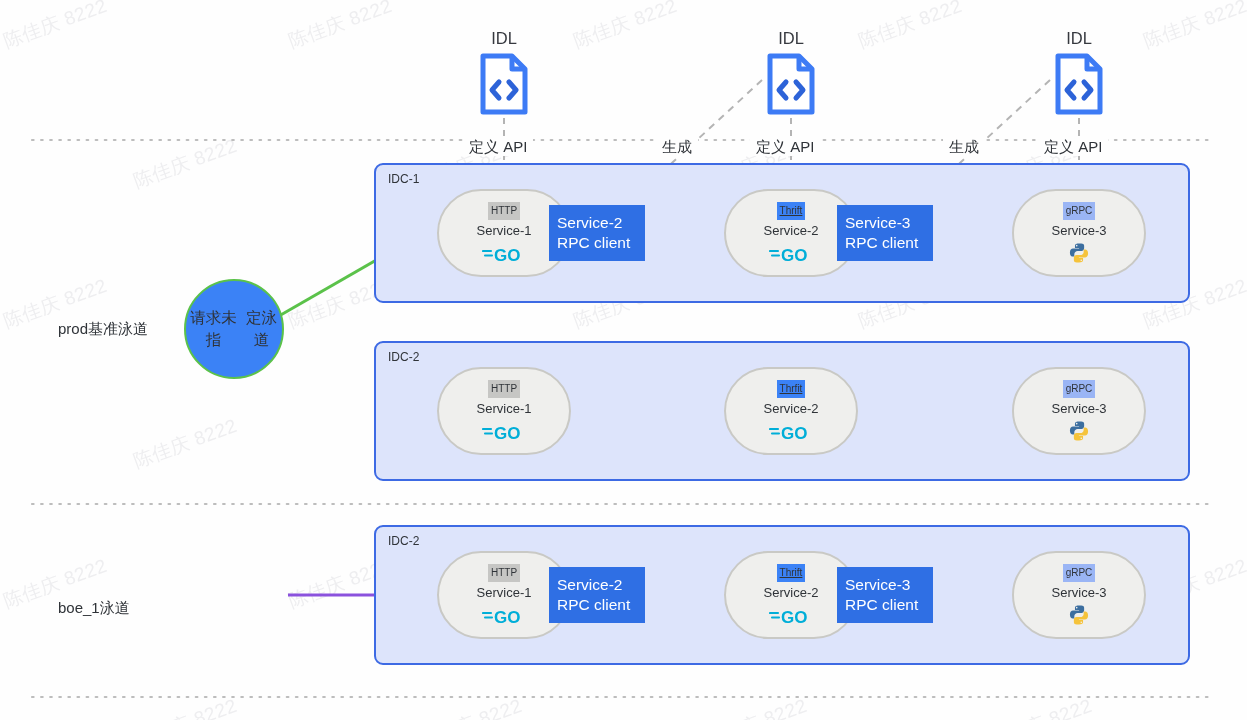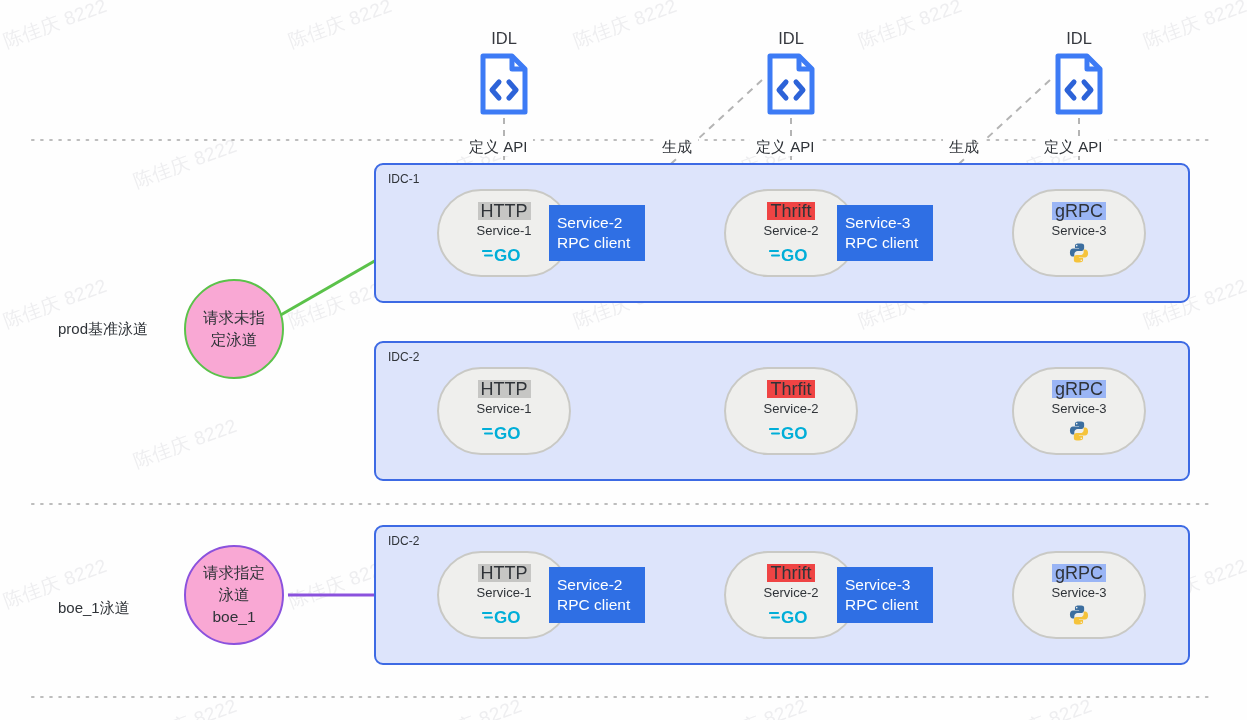--- a/index.html
+++ b/index.html
@@ -100,28 +100,28 @@
     background: #efefed;
     border: 2px solid #c9c9c5;
     border-radius: 44px / 44px;
     box-sizing: border-box;
     display: flex;
     flex-direction: column;
     align-items: center;
     justify-content: center;
   }
   .node-proto {
-    font-size: 18px;
+    font-size: 10px;
     line-height: 18px;
     padding: 0 3px;
     color: #2f3338;
     margin-bottom: 1px;
   }
   .proto-http { background: #c6c6c4; }
-  .proto-thrift { background: #ef4444; }
+  .proto-thrift { background: #3b82f6; text-decoration: underline; }
   .proto-grpc  { background: #9ab5f5; }
   .node-name {
     font-size: 13px;
     color: #2f3338;
     line-height: 20px;
     margin-bottom: 1px;
   }
   .node-logo { height: 22px; display: flex; align-items: flex-end; justify-content: center; }
 
   
@@ -147,24 +147,24 @@
     color: #2f3338;
     white-space: nowrap;
   }
 
   
   .bubble {
     position: absolute;
     width: 100px;
     height: 100px;
     border-radius: 50%;
-    background: #f9a8d4;
+    background: #3b82f6;
     box-sizing: border-box;
     display: flex;
-    flex-direction: column;
+    flex-direction: row;
     align-items: center;
     justify-content: center;
     text-align: center;
     font-size: 15.5px;
     color: #2f3338;
     line-height: 22px;
   }
   .bubble-green { border: 2px solid #5bc24a; }
   .bubble-purple { border: 2px solid #8b52dd; }
 </style>
@@ -381,25 +381,20 @@
       <div class="node-logo">
         <svg width="22" height="22" viewBox="0 0 24 24">
           <path d="M11.9 1.6c-2.4 0-4.3.5-4.3 2.4v2.5h4.5v.7H5.5c-1.9 0-3.4 1.3-3.4 4.3s1.3 4.4 3.2 4.4h1.6v-2.8c0-1.9 1.7-3.4 3.6-3.4h4.2c1.6 0 2.9-1.3 2.9-2.9V4c0-1.6-1.4-2.4-3.1-2.4h-2.6zm-2.4 1.5c.5 0 .9.4.9.9s-.4.9-.9.9-.9-.4-.9-.9.4-.9.9-.9z" fill="#3c6e9f"></path>
           <path d="M12.1 22.4c2.4 0 4.3-.5 4.3-2.4v-2.5h-4.5v-.7h6.6c1.9 0 3.4-1.3 3.4-4.3s-1.3-4.4-3.2-4.4h-1.6v2.8c0 1.9-1.7 3.4-3.6 3.4H9.3c-1.6 0-2.9 1.3-2.9 2.9V20c0 1.6 1.4 2.4 3.1 2.4h2.6zm2.4-1.5c-.5 0-.9-.4-.9-.9s.4-.9.9-.9.9.4.9.9-.4.9-.9.9z" fill="#f5c33b"></path>
         </svg>
       </div>
     </div>
 
     <div class="lane-label" style="left:58px; top:599px;">boe_1泳道</div>
 
-    <div class="bubble bubble-purple" style="left:184px; top:545px;">
-      <span>请求指定</span>
-      <span>泳道</span>
-      <span>boe_1</span>
-    </div>
 
     <div class="idc" style="left:374px; top:525px; width:816px; height:140px;">
       <div class="idc-title">IDC-2</div>
     </div>
 
     <div class="node" style="left:437px; top:551px;">
       <div class="node-proto proto-http">HTTP</div>
       <div class="node-name">Service-1</div>
       <div class="node-logo">
         <svg width="44" height="20" viewBox="0 0 44 20">

